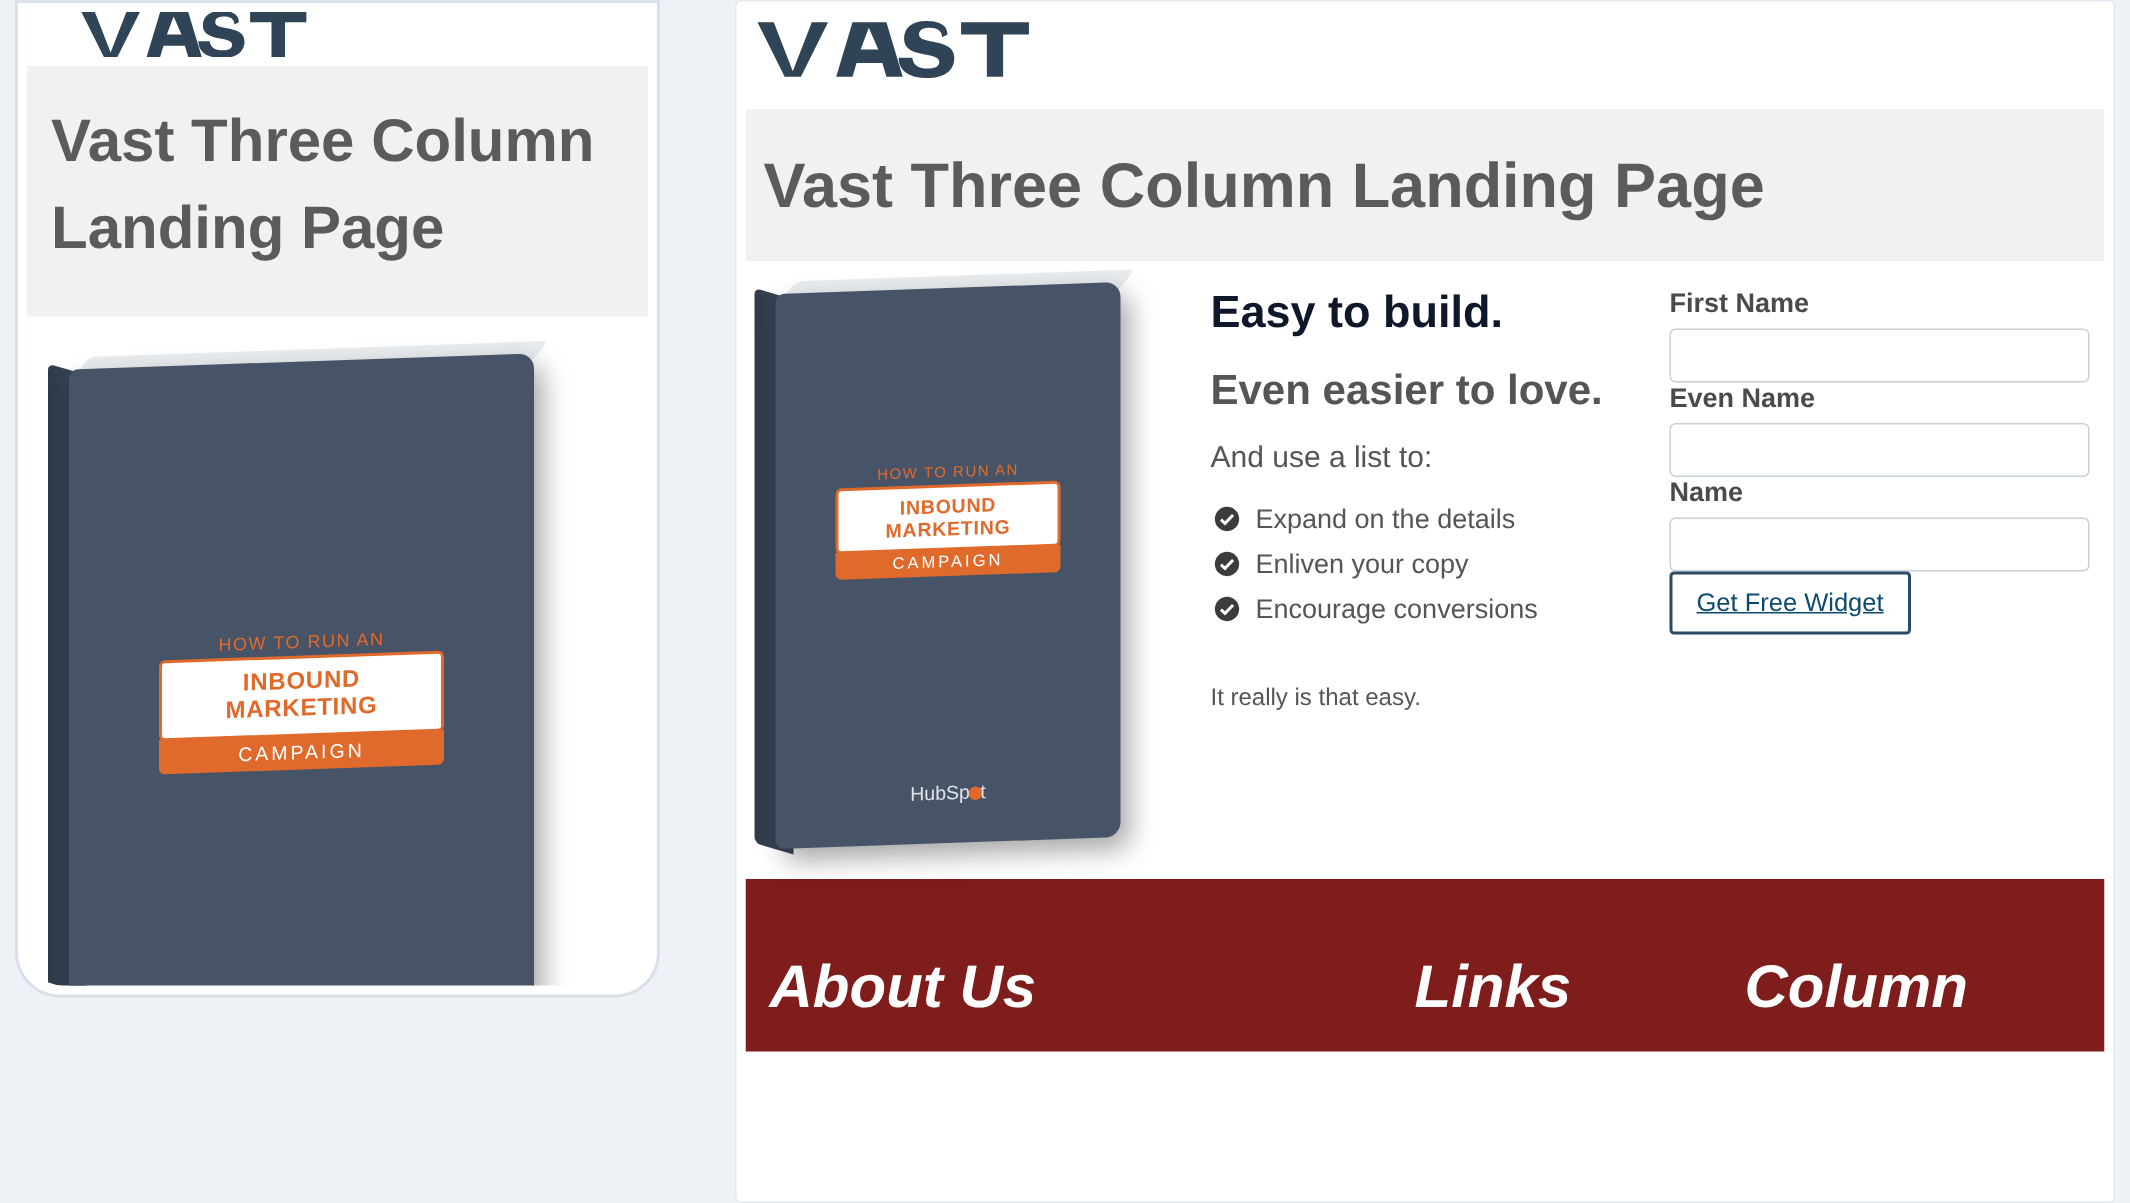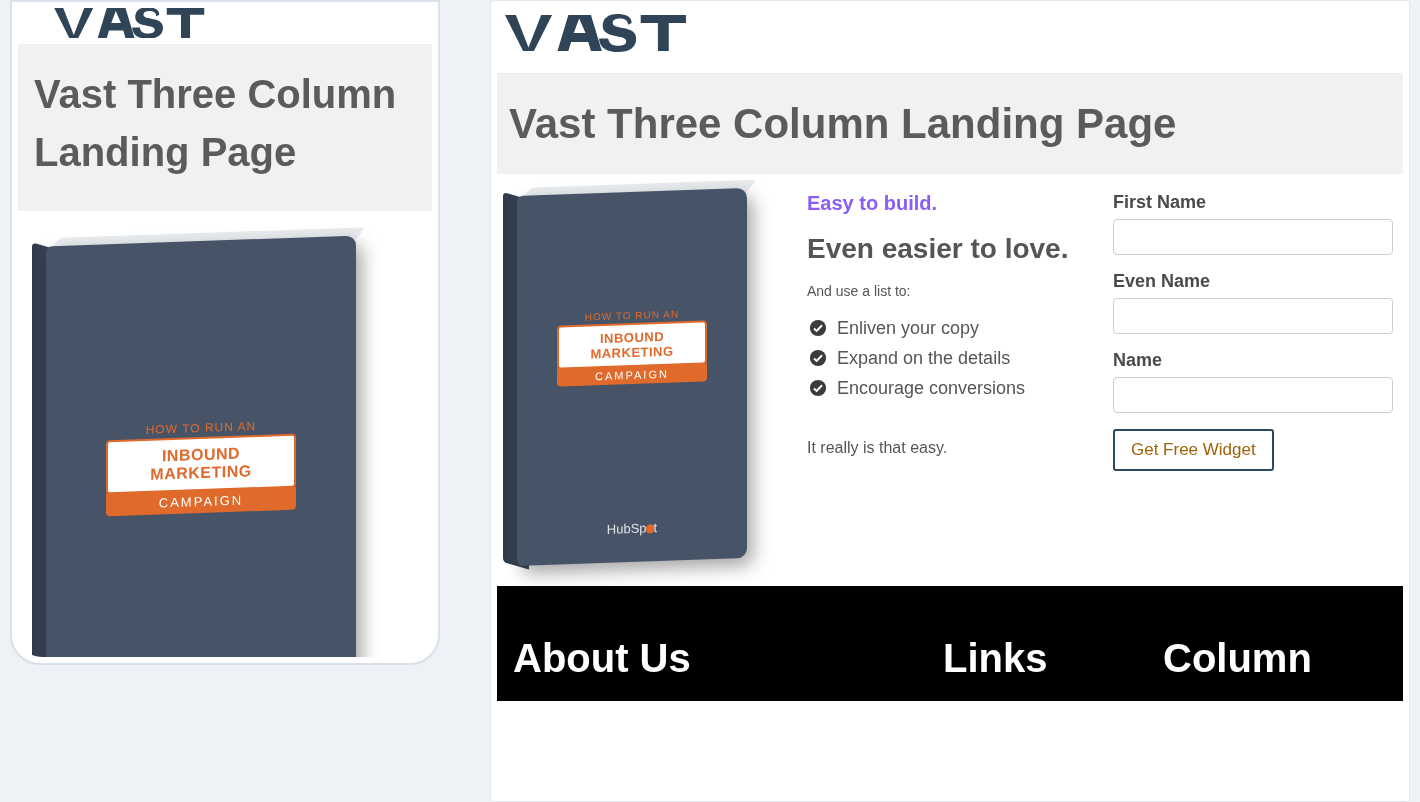--- a/index.html
+++ b/index.html
@@ -90,39 +90,39 @@
   .d-body {
     display: flex;
     padding: 18px 10px 24px 10px;
     gap: 30px;
     background: #fff;
   }
   .col-img { flex: 0 0 270px; }
   .col-text { flex: 1; }
   .col-form { flex: 0 0 280px; }
   .h-easy1 {
-    font-size: 20px;
+    font-size: 30px;
     font-weight: 700;
-    color: #8b5cf6;
+    color: #0f172a;
     margin-bottom: 18px;
   }
   .h-easy2 {
     font-size: 28px;
     font-weight: 700;
     color: #555;
     margin-bottom: 18px;
   }
   .p-welcome {
     font-size: 18px;
     color: #555;
     line-height: 1.55;
     margin-bottom: 16px;
   }
   .p-list-intro {
-    font-size: 14px;
+    font-size: 20px;
     color: #555;
     margin-bottom: 16px;
   }
   ul.check { list-style: none; padding-left: 22px; }
   ul.check li {
     font-size: 18px;
     color: #555;
     line-height: 1.55;
     position: relative;
     padding-left: 8px;
@@ -131,52 +131,54 @@
   ul.check li .ico {
     position: absolute;
     left: -20px; top: 3px;
     width: 18px; height: 18px;
   }
   .p-easy {
     font-size: 16px;
     color: #555;
     margin-top: 36px;
   }
-  .fld { margin-bottom: 16px; }
+  .fld { }
   .fld label {
     display: block;
     font-size: 18px;
     font-weight: 600;
     color: #4a4a4a;
     margin-bottom: 6px;
   }
   .fld input {
     width: 100%;
     height: 36px;
     border: 1px solid #c9cfd6;
     border-radius: 4px;
     background: #fff;
     padding: 0 8px;
     font-size: 15px;
   }
   .submit-btn {
     display: inline-block;
     border: 2px solid #2b4a66;
     background: #fff;
-    color: #a16207;
+    color: #0c4a6e;
     font-size: 17px;
     padding: 9px 16px;
     border-radius: 3px;
     cursor: pointer;
+    text-decoration: underline;
   }
   .d-footer {
-    background: #000000;
+    background: #7f1d1d;
     color: #fff;
     padding: 50px 16px 20px 16px;
     display: flex;
+    font-style: italic;
   }
   .d-footer .fcol1 { flex: 0 0 430px; }
   .d-footer .fcol2 { flex: 0 0 220px; }
   .d-footer .fcol3 { flex: 1; }
   .d-footer h2 {
     font-size: 40px;
     font-weight: 700;
     color: #fff;
   }
 
@@ -347,45 +349,45 @@
               <span>HubSp</span><span class="o"></span><span>t</span>
             </div>
           </div>
         </div>
 
         <div class="col-text">
           <div class="h-easy1">Easy to build.</div>
           <div class="h-easy2">Even easier to love.</div>
           <p class="p-list-intro">And use a list to:</p>
           <ul class="check">
+            <li>
+              <span class="ico">
+                <svg class="check-ico" width="18" height="18" viewBox="0 0 20 20">
+                    <circle cx="10" cy="10" r="9"></circle>
+                    <path d="M5.5 10.5 L8.5 13.2 L14.5 7"></path>
+                  </svg>
+              </span>
+              <span>Expand on the details</span>
+            </li>
             <li>
               <span class="ico">
                 <svg class="check-ico" width="18" height="18" viewBox="0 0 20 20">
                     <circle cx="10" cy="10" r="9"></circle>
                     <path d="M5.5 10.5 L8.5 13.2 L14.5 7"></path>
                   </svg>
               </span>
               <span>Enliven your copy</span>
             </li>
             <li>
               <span class="ico">
                 <svg class="check-ico" width="18" height="18" viewBox="0 0 20 20">
                     <circle cx="10" cy="10" r="9"></circle>
                     <path d="M5.5 10.5 L8.5 13.2 L14.5 7"></path>
                   </svg>
               </span>
-              <span>Expand on the details</span>
-            </li>
-            <li>
-              <span class="ico">
-                <svg class="check-ico" width="18" height="18" viewBox="0 0 20 20">
-                    <circle cx="10" cy="10" r="9"></circle>
-                    <path d="M5.5 10.5 L8.5 13.2 L14.5 7"></path>
-                  </svg>
-              </span>
               <span>Encourage conversions</span>
             </li>
           </ul>
           <p class="p-easy">It really is that easy.</p>
         </div>
 
         <div class="col-form">
           <div class="fld">
             <label>First Name</label>
             <input type="text" style="">

